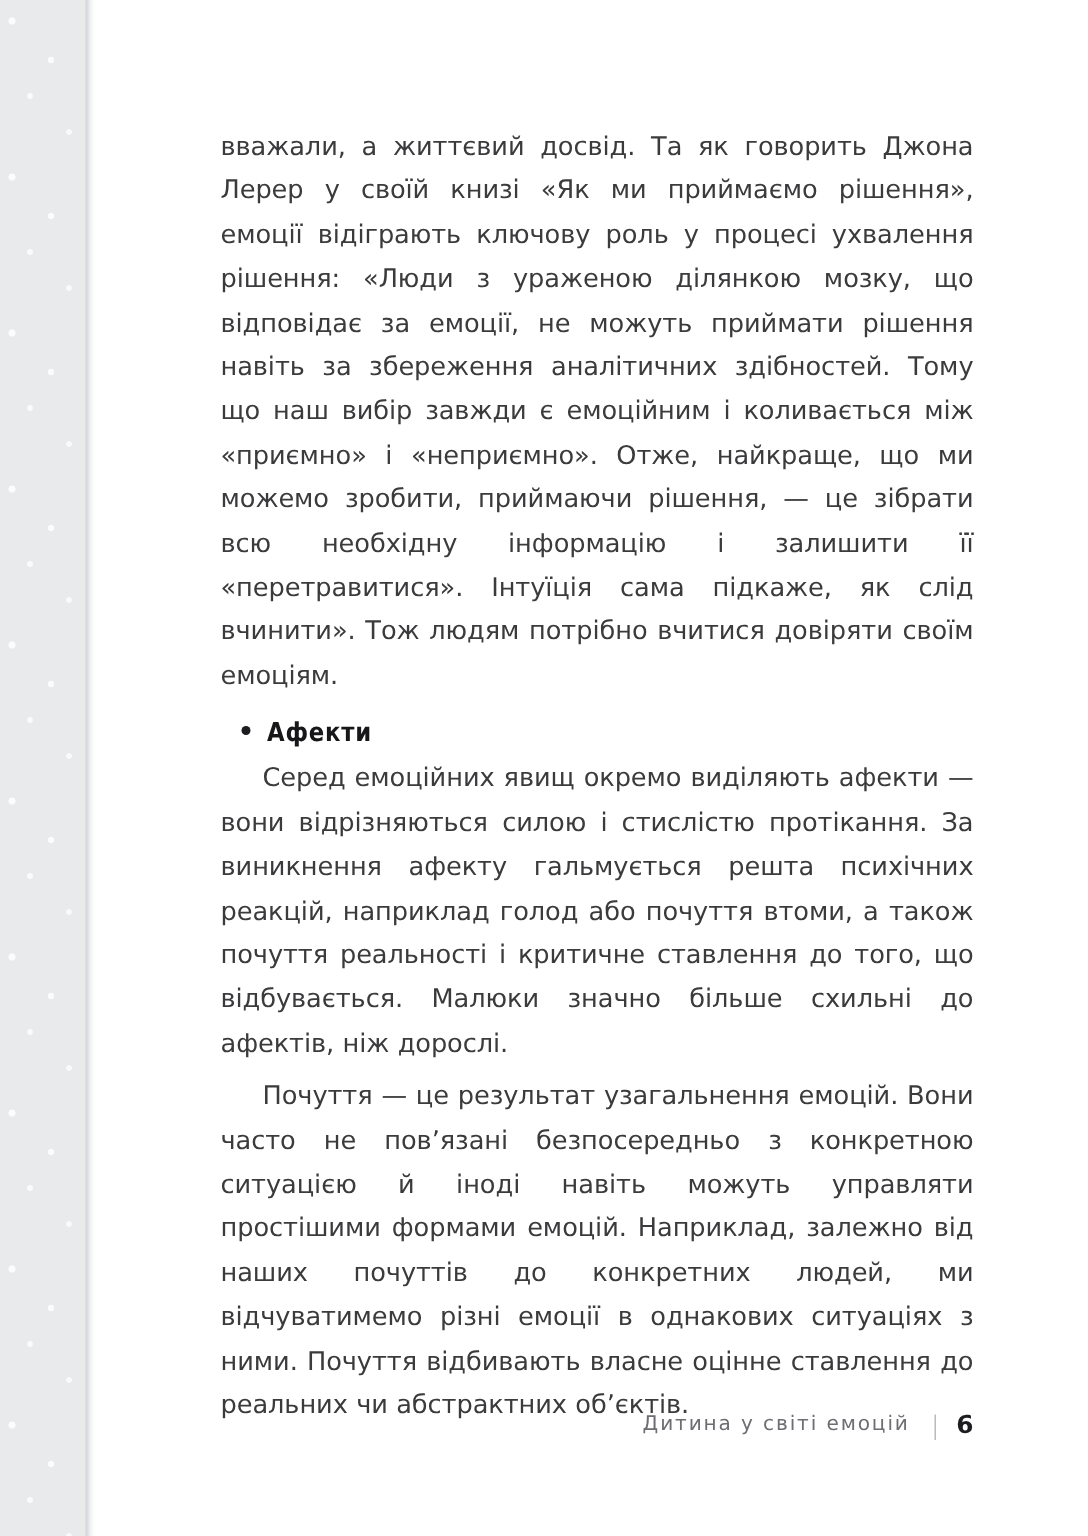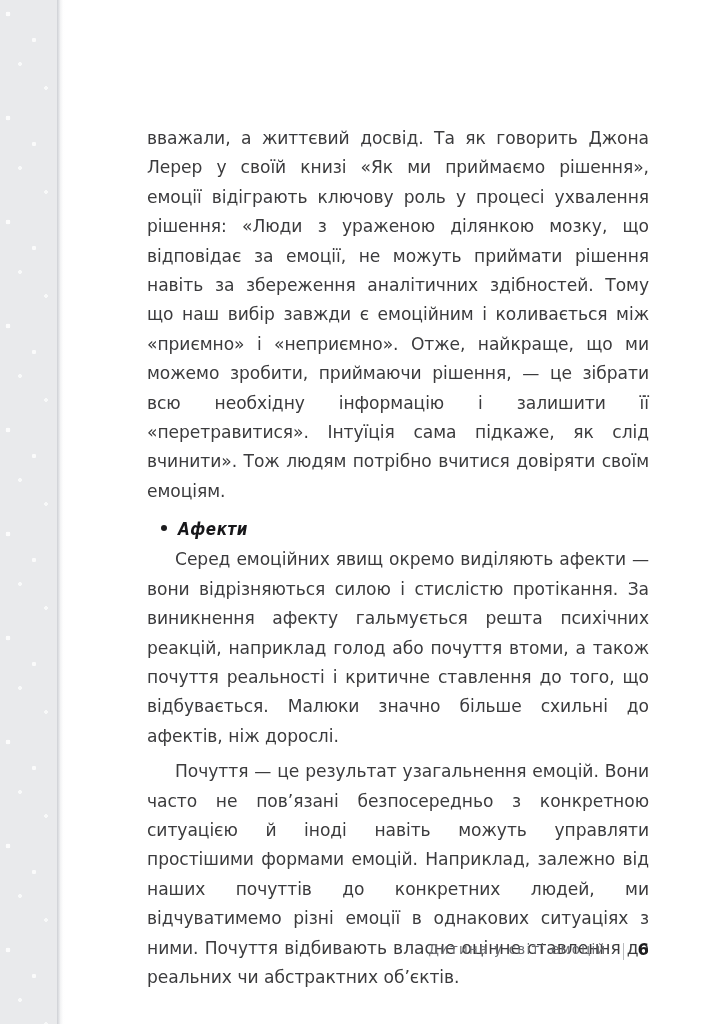--- a/index.html
+++ b/index.html
@@ -51,21 +51,20 @@
     height: 1024px;
     background: #d3d5d9;
   }
 
   
   .content {
     position: absolute;
     left: 147px;
     top: 84px;
     width: 502px;
-    margin-top: 40px;
   }
 
   p.body-para {
     margin: 0;
     font-size: 17.1px;
     line-height: 29.4px;
     color: #3b3b3d;
     text-align: justify;
     text-align-last: left;
     letter-spacing: -0.05px;
@@ -75,21 +74,20 @@
   p.indent {
     text-indent: 28px;
   }
 
   
   .heading-row {
     display: flex;
     align-items: baseline;
     margin: 6px 0 1px 0;
     padding-left: 14px;
-    font-style: italic;
   }
   .bullet {
     width: 6px;
     height: 6px;
     border-radius: 50%;
     background: #1d1d1f;
     flex: 0 0 auto;
     margin-right: 11px;
     position: relative;
     top: -4px;

